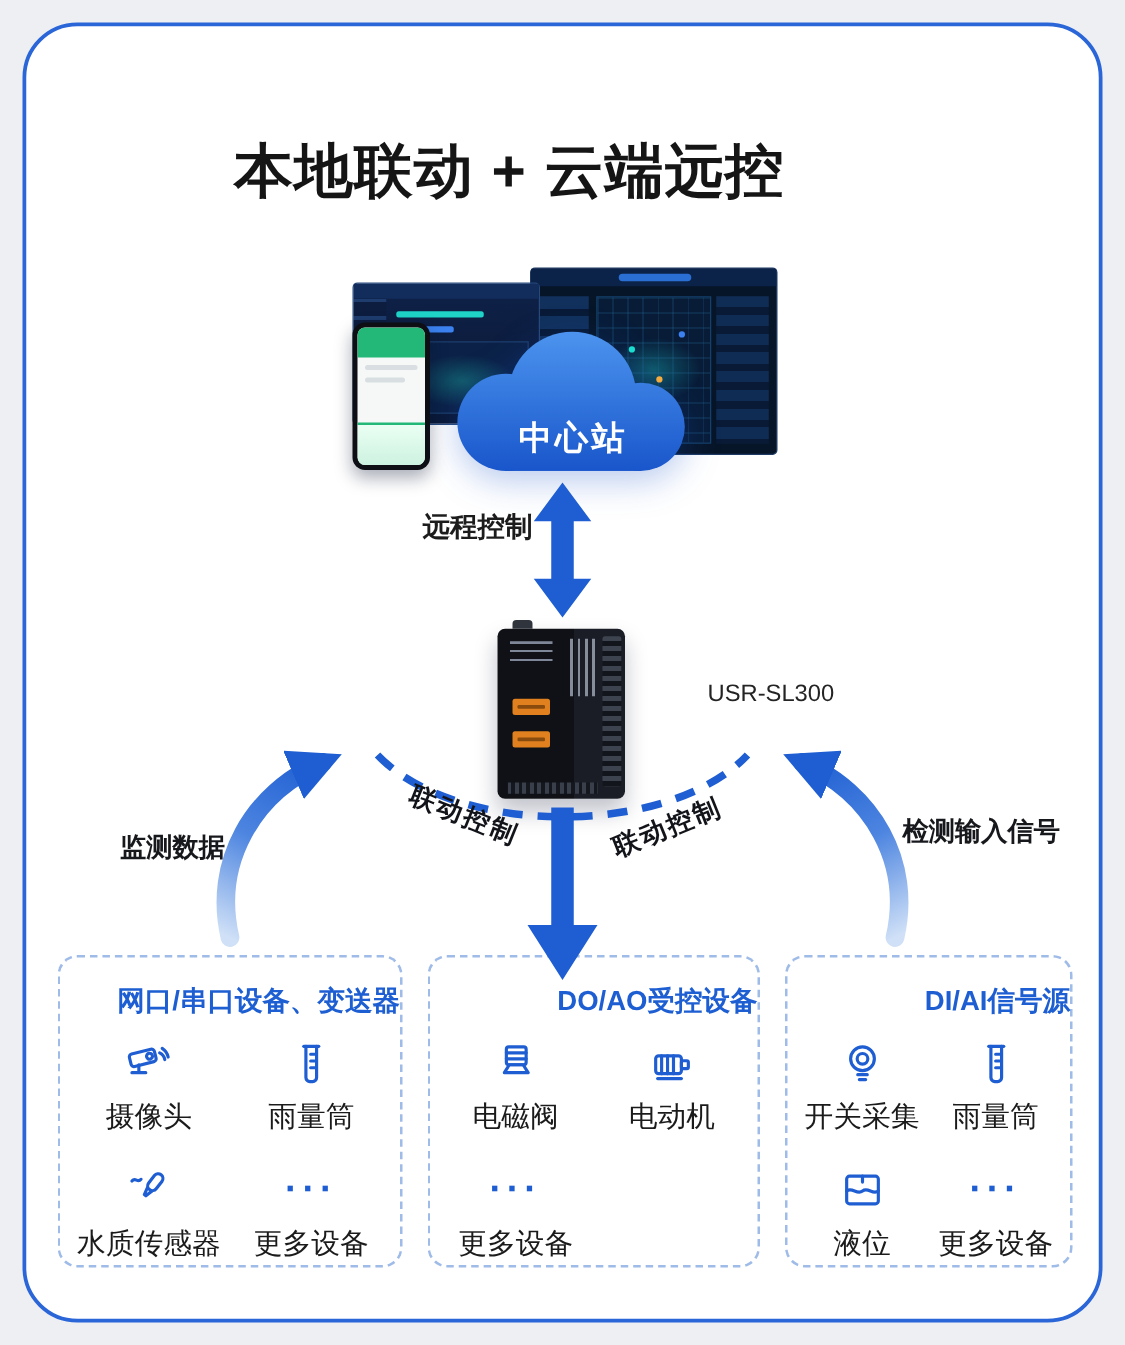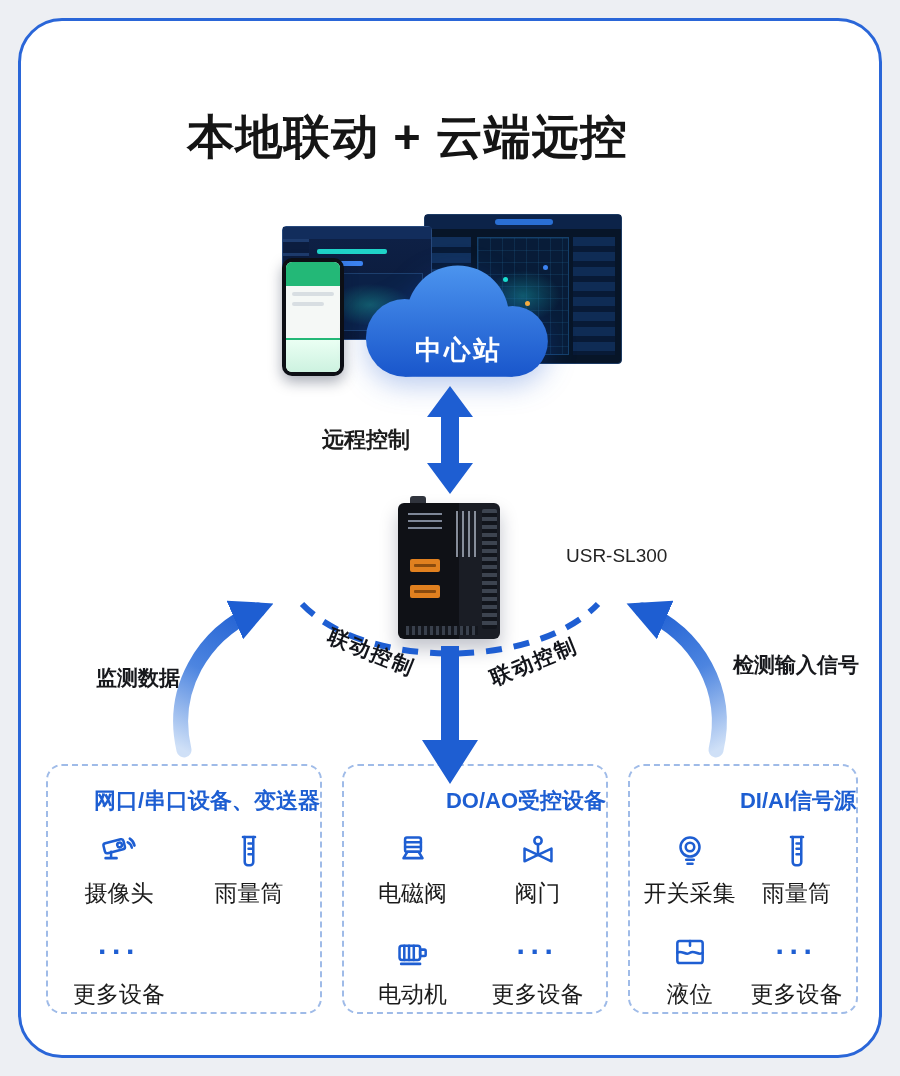--- a/index.html
+++ b/index.html
@@ -58,26 +58,26 @@
   .ph-line { height:4px; background:#d8dee2; margin:6px 6px 0; border-radius:2px; }
   .ph-line.short { width:60%; }
   .ph-chart { position:absolute; left:0; right:0; bottom:0; height:34px;
     background:linear-gradient(180deg,#eafff3,#cdf2e0); border-top:2px solid #23b877; }
 
   .cloud { position:absolute; left:350px; top:260px; z-index:4;
     filter:drop-shadow(0 8px 14px rgba(20,80,200,.30)); }
   .cloud text { font:700 30px "Liberation Sans","DejaVu Sans",sans-serif; fill:#ffffff; letter-spacing:3px; }
 
   
-  .remote-label { position:absolute; left:322px; top:425px; width:104px; text-align:left;
+  .remote-label { position:absolute; left:322px; top:407px; width:104px; text-align:right;
     font-size:22px; font-weight:700; color:#1c1c1c; z-index:2; }
   .device-model { position:absolute; left:566px; top:545px; font-size:19px; font-weight:500; color:#242424; z-index:2; }
   .flow-label { position:absolute; font-size:21px; font-weight:700; color:#17181c; z-index:6; }
   .monitor-data { left:96px; top:664px; }
-  .detect-input { left:722px; top:651px;margin-left:11px; }
+  .detect-input { left:722px; top:651px; }
   .linkage { position:absolute; font-size:21px; font-weight:700; color:#12141a; letter-spacing:2px; z-index:6; }
   .linkage-left  { left:334px; top:622px; transform:rotate(22deg);  transform-origin:left top; }
   .linkage-right { left:486px; top:666px; transform:rotate(-22deg); transform-origin:left top; }
 
   
   .device { position:absolute; left:398px; top:503px; width:102px; height:136px; z-index:4;
     background:linear-gradient(90deg,#0f1116 0 60%,#1a1d25 60% 100%);
     border-radius:6px; box-shadow:0 10px 18px rgba(10,20,50,.25); }
   .device-antenna { position:absolute; left:12px; top:-7px; width:16px; height:7px;
     background:#30343d; border-radius:3px 3px 0 0; }
@@ -223,49 +223,50 @@
       <div class="dev-icon">
         <svg viewBox="0 0 24 24">
           <path d="M8.2 3.2 h7.6"></path>
           <path d="M9.3 3.2 V19 a2 2 0 0 0 2 2 h1.4 a2 2 0 0 0 2 -2 V3.2"></path>
           <path d="M11.7 7.2 h2.6 M11.7 10.6 h2.6 M11.7 14 h2.6"></path>
         </svg>
       </div>
       <div class="dev-label">雨量筒</div>
     </div>
     <div class="dev-item">
+      <div class="dev-icon">
+        <svg viewBox="0 0 24 24">
+          <g transform="rotate(38 13 11)">
+              <rect x="10.6" y="2.5" width="4.8" height="9.5" rx="2.4"></rect>
+              <path d="M11.6 12 l0.9 3.6 h1 l0.9 -3.6"></path>
+            </g>
+          <path d="M3.5 7.5 c1.8 -2.2 2.8 1.2 4.6 -0.9"></path>
+        </svg>
+      </div>
+      <div class="dev-label">水质传感器</div>
+    </div>
+    <div class="dev-item">
       <div class="dev-icon more-glyph">···</div>
       <div class="dev-label">更多设备</div>
     </div>
   </div>
 </div>
 
 <div class="group-box g2">
   <div class="group-title">DO/AO受控设备</div>
   <div class="dev-grid">
     <div class="dev-item">
       <div class="dev-icon">
         <svg viewBox="0 0 24 24">
           <rect x="7" y="3.5" width="10" height="9" rx="1.2"></rect>
           <path d="M7 6.5 h10 M7 9.5 h10"></path>
           <path d="M8.5 12.5 h7 l2.5 4 H6 z"></path>
         </svg>
       </div>
       <div class="dev-label">电磁阀</div>
-    </div>
-    <div class="dev-item">
-      <div class="dev-icon">
-        <svg viewBox="0 0 24 24">
-          <path d="M3.5 10.5 L3.5 18.5 L12 14.5 Z"></path>
-          <path d="M20.5 10.5 L20.5 18.5 L12 14.5 Z"></path>
-          <path d="M12 14.5 V7.8"></path>
-          <circle cx="12" cy="5.5" r="2.3"></circle>
-        </svg>
-      </div>
-      <div class="dev-label">阀门</div>
     </div>
     <div class="dev-item">
       <div class="dev-icon">
         <svg viewBox="0 0 24 24">
           <rect x="3.5" y="8" width="13" height="9" rx="1.5"></rect>
           <path d="M6.5 8 v9 M9.5 8 v9 M12.5 8 v9"></path>
           <rect x="16.5" y="10.5" width="3.5" height="4" rx="0.8"></rect>
           <path d="M4.5 19.5 h12"></path>
         </svg>
       </div>

